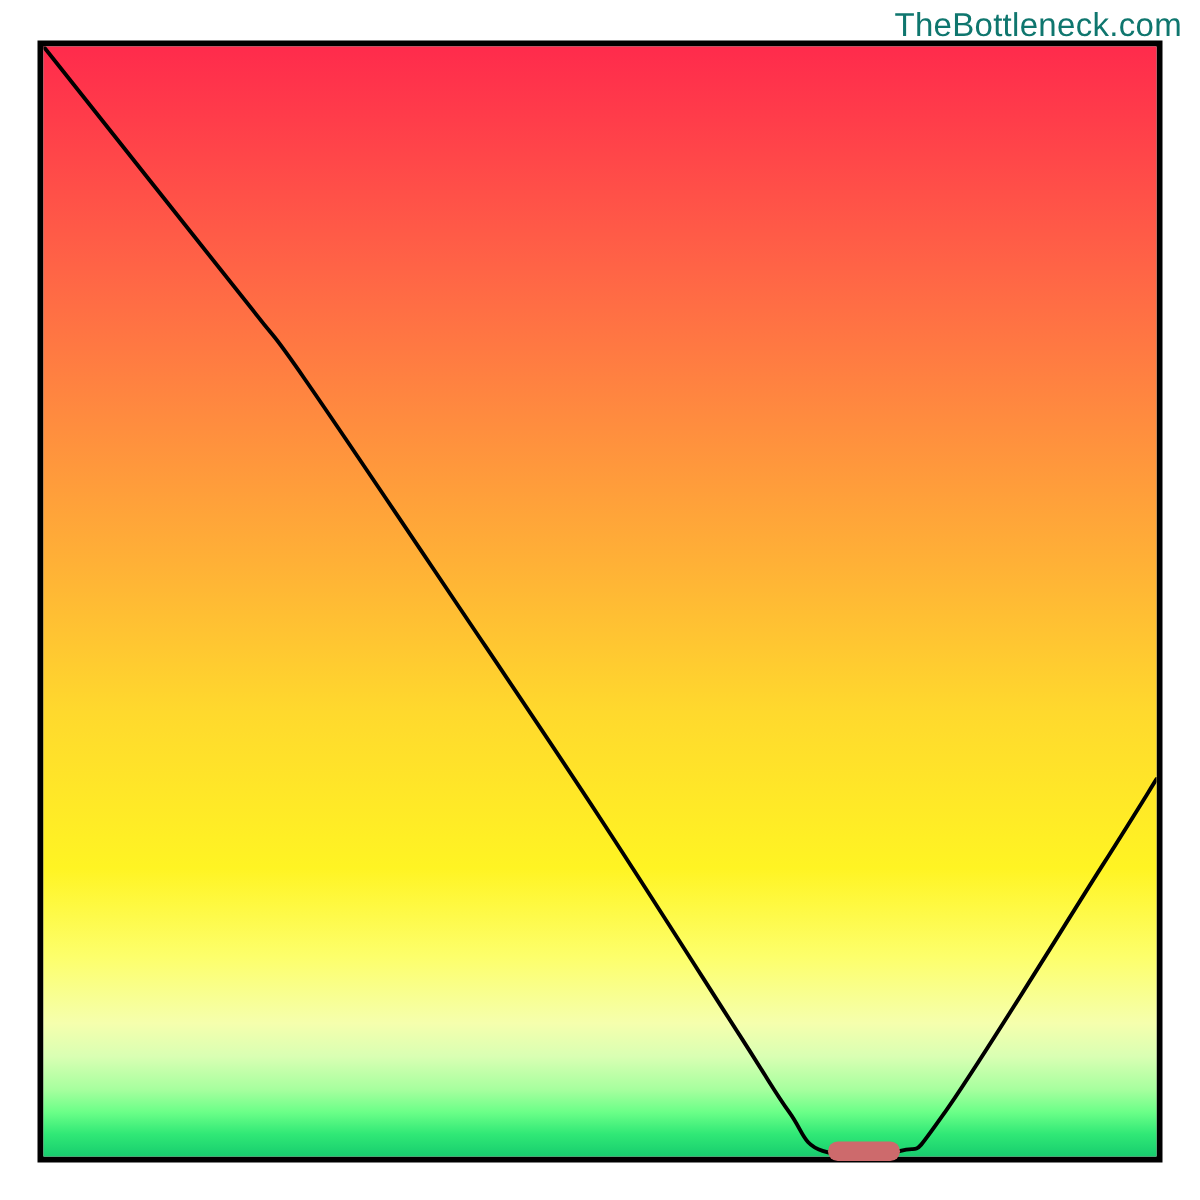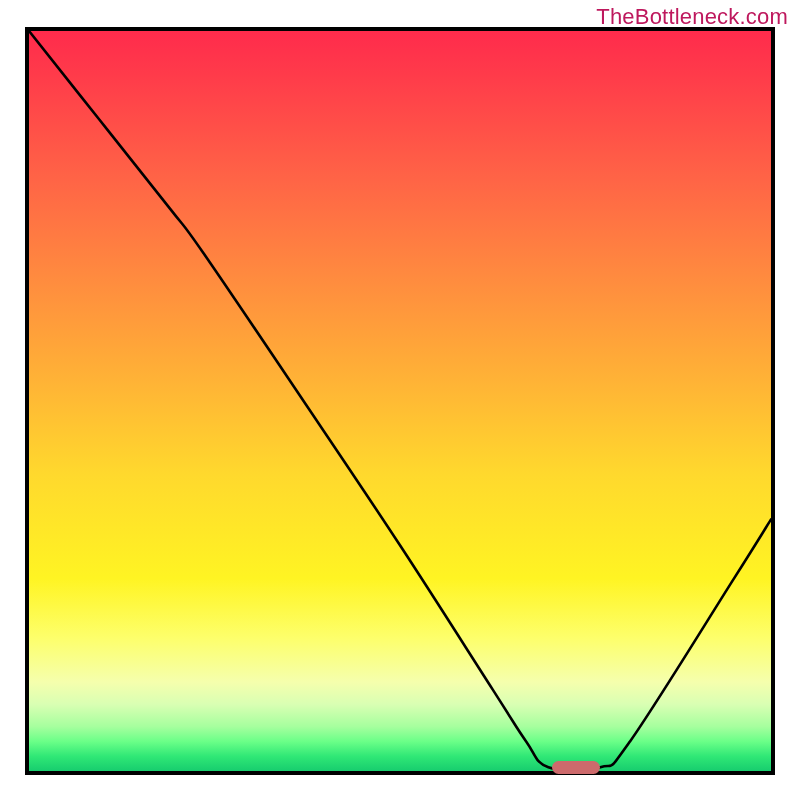--- a/index.html
+++ b/index.html
@@ -14,21 +14,21 @@
   .container {
     position: relative;
     width: 800px;
     height: 800px;
   }
   .watermark {
     position: absolute;
     top: 4px;
     right: 12px;
     font-size: 22px;
-    color: #be185d;
+    color: #0f766e;
     font-weight: 500;
     letter-spacing: 0.2px;
   }
   .plot-frame {
     position: absolute;
     left: 25px;
     top: 27px;
     width: 750px;
     height: 748px;
     border: 4px solid #000;

